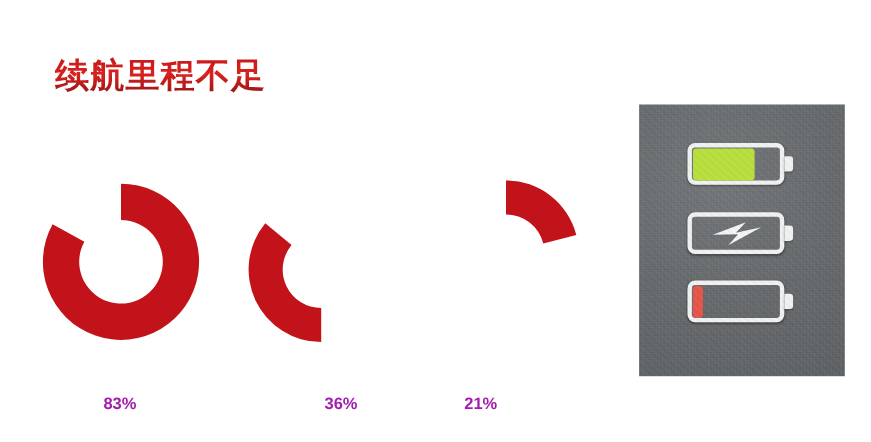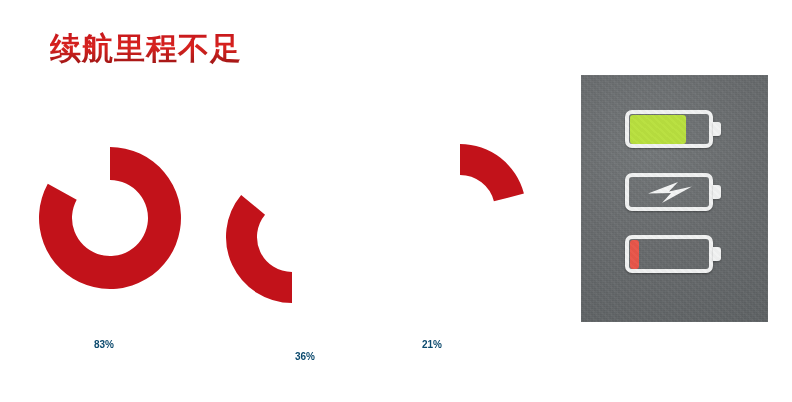--- a/index.html
+++ b/index.html
@@ -13,20 +13,21 @@
     font-family: "Liberation Sans", "DejaVu Sans", sans-serif;
     overflow: hidden;
     position: relative;
   }
   #slide {
     position: absolute;
     inset: 0;
     width: 792px;
     height: 306px;
     background: #ffffff;
+    margin-top: 20px;
   }
 
   
   #title {
     position: absolute;
     left: 50px;
     top: 28px;
     font-size: 31px;
     font-weight: bold;
     letter-spacing: 1px;
@@ -50,34 +51,34 @@
     position: absolute;
     left: 0;
     top: 0;
   }
   .donut-wrap svg {
     display: block;
     overflow: visible;
   }
   .pct-label {
     position: absolute;
-    font-size: 10px;
+    font-size: 15px;
     font-weight: bold;
-    color: #0c4a6e;
+    color: #a21caf;
     white-space: nowrap;
     letter-spacing: 0px;
   }
 
   
   #chart-1 { left: 32px;  top: 140px; width: 170px; height: 230px; }
   #chart-1 .donut-wrap { left: 3px; top: 3px; }
   #chart-1 .pct-label { left: 62px; top: 199px; }
 
   
-  #chart-2 { left: 222px; top: 152px; width: 160px; height: 230px; }
+  #chart-2 { left: 222px; top: 140px; width: 160px; height: 230px; }
   #chart-2 .donut-wrap { left: 0px; top: 15px; }
   #chart-2 .pct-label { left: 73px; top: 199px; }
 
   
   #chart-3 { left: 390px; top: 140px; width: 165px; height: 230px; }
   #chart-3 .donut-wrap { left: 0px; top: 0px; }
   #chart-3 .pct-label { left: 32px; top: 199px; text-align: center; }
 
   
   #battery-panel {

